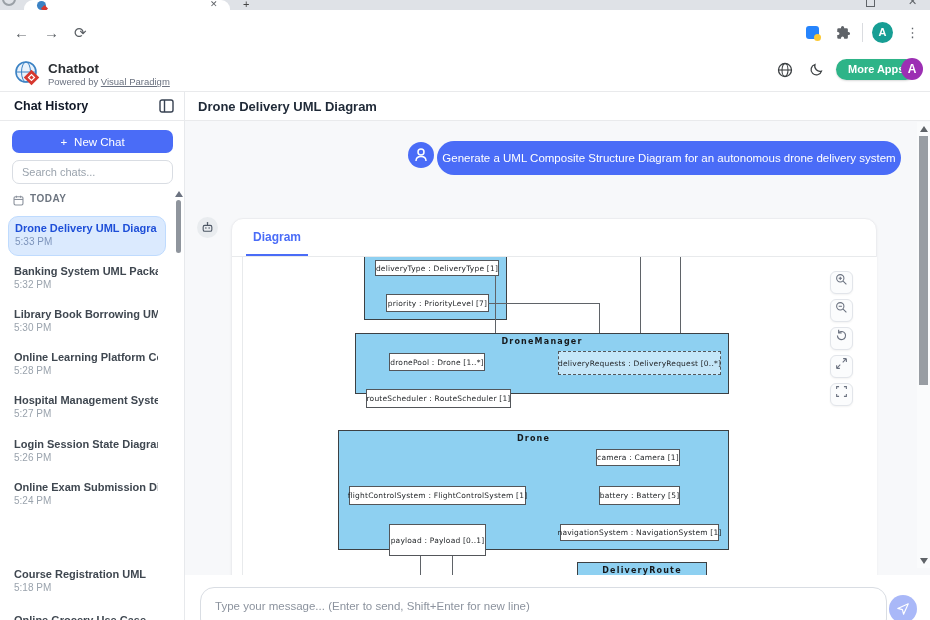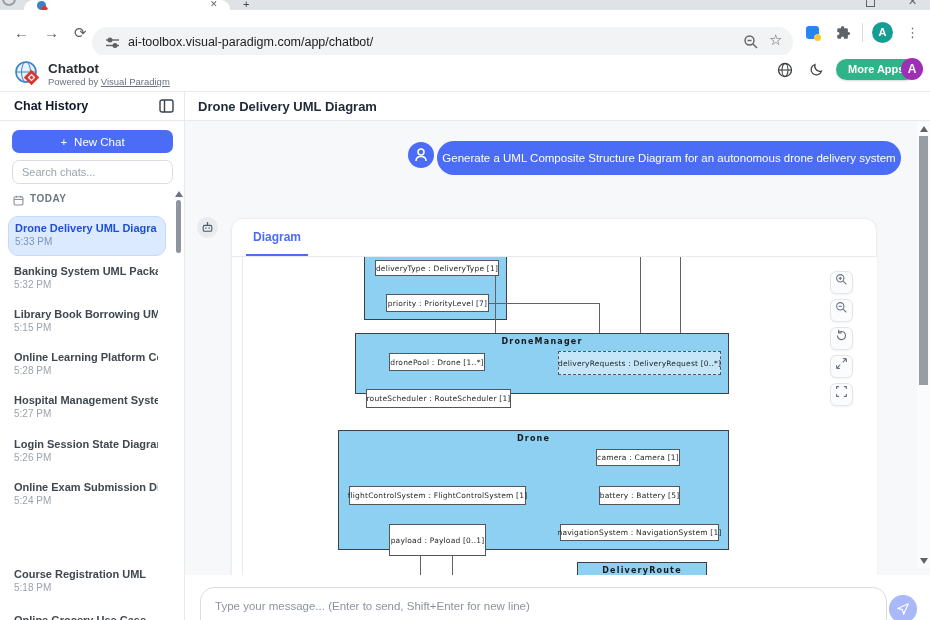--- a/index.html
+++ b/index.html
@@ -102,41 +102,20 @@
     <span id="tab-close">✕</span>
   </div>
   <span id="newtab-btn">+</span>
   <span id="win-restore"></span>
   <span id="win-close">✕</span>
 </div>
 <div id="navbar">
   <span class="nav-ic" style="left:14px;">←</span>
   <span class="nav-ic" style="left:44px;">→</span>
   <span class="nav-ic" style="left:74px;">⟳</span>
-  <div id="url-pill">
-    <span id="tune-icon">
-      <svg width="15" height="15" viewBox="0 0 15 15">
-          <g stroke="#5f6368" stroke-width="1.4" fill="#5f6368">
-            <line x1="1" y1="5" x2="14" y2="5"></line>
-            <circle cx="5" cy="5" r="1.8"></circle>
-            <line x1="1" y1="10.5" x2="14" y2="10.5"></line>
-            <circle cx="10" cy="10.5" r="1.8"></circle>
-          </g>
-        </svg>
-    </span>
-    <span id="url-text">ai-toolbox.visual-paradigm.com/app/chatbot/</span>
-    <span id="zoom-minus-icon">
-      <svg width="16" height="16" viewBox="0 0 16 16">
-          <circle cx="6.5" cy="6.5" r="4.5" fill="none" stroke="#5f6368" stroke-width="1.4"></circle>
-          <line x1="10" y1="10" x2="14" y2="14" stroke="#5f6368" stroke-width="1.4"></line>
-          <line x1="4.5" y1="6.5" x2="8.5" y2="6.5" stroke="#5f6368" stroke-width="1.4"></line>
-        </svg>
-    </span>
-    <span id="star-icon">☆</span>
-  </div>
   <span id="ext-doc-icon"></span>
   <span id="puzzle-icon">
     <svg width="15" height="15" viewBox="0 0 24 24" fill="#5f6368">
         <path d="M20 11h-1V7a2 2 0 0 0-2-2h-4V4a2.5 2.5 0 1 0-5 0v1H4a2 2 0 0 0-2 2v4h1a2.5 2.5 0 1 1 0 5H2v4a2 2 0 0 0 2 2h4v-1a2.5 2.5 0 1 1 5 0v1h4a2 2 0 0 0 2-2v-4h1a2 2 0 1 0 0-5z"></path>
       </svg>
   </span>
   <span id="nav-sep"></span>
   <span id="chrome-avatar">A</span>
   <span id="kebab-icon">⋮</span>
 </div>
@@ -197,21 +176,21 @@
   <div class="chat-item sel" style="top:95px;">
       <div class="ct">Drone Delivery UML Diagram</div>
       <div class="tm">5:33 PM</div>
     </div>
   <div class="chat-item" style="top:139px;">
       <div class="ct">Banking System UML Packag...</div>
       <div class="tm">5:32 PM</div>
     </div>
   <div class="chat-item" style="top:182px;">
       <div class="ct">Library Book Borrowing UML</div>
-      <div class="tm">5:15 PM</div>
+      <div class="tm">5:30 PM</div>
     </div>
   <div class="chat-item" style="top:225px;">
       <div class="ct">Online Learning Platform Co...</div>
       <div class="tm">5:28 PM</div>
     </div>
   <div class="chat-item" style="top:268px;">
       <div class="ct">Hospital Management Syste...</div>
       <div class="tm">5:27 PM</div>
     </div>
   <div class="chat-item" style="top:312px;">

